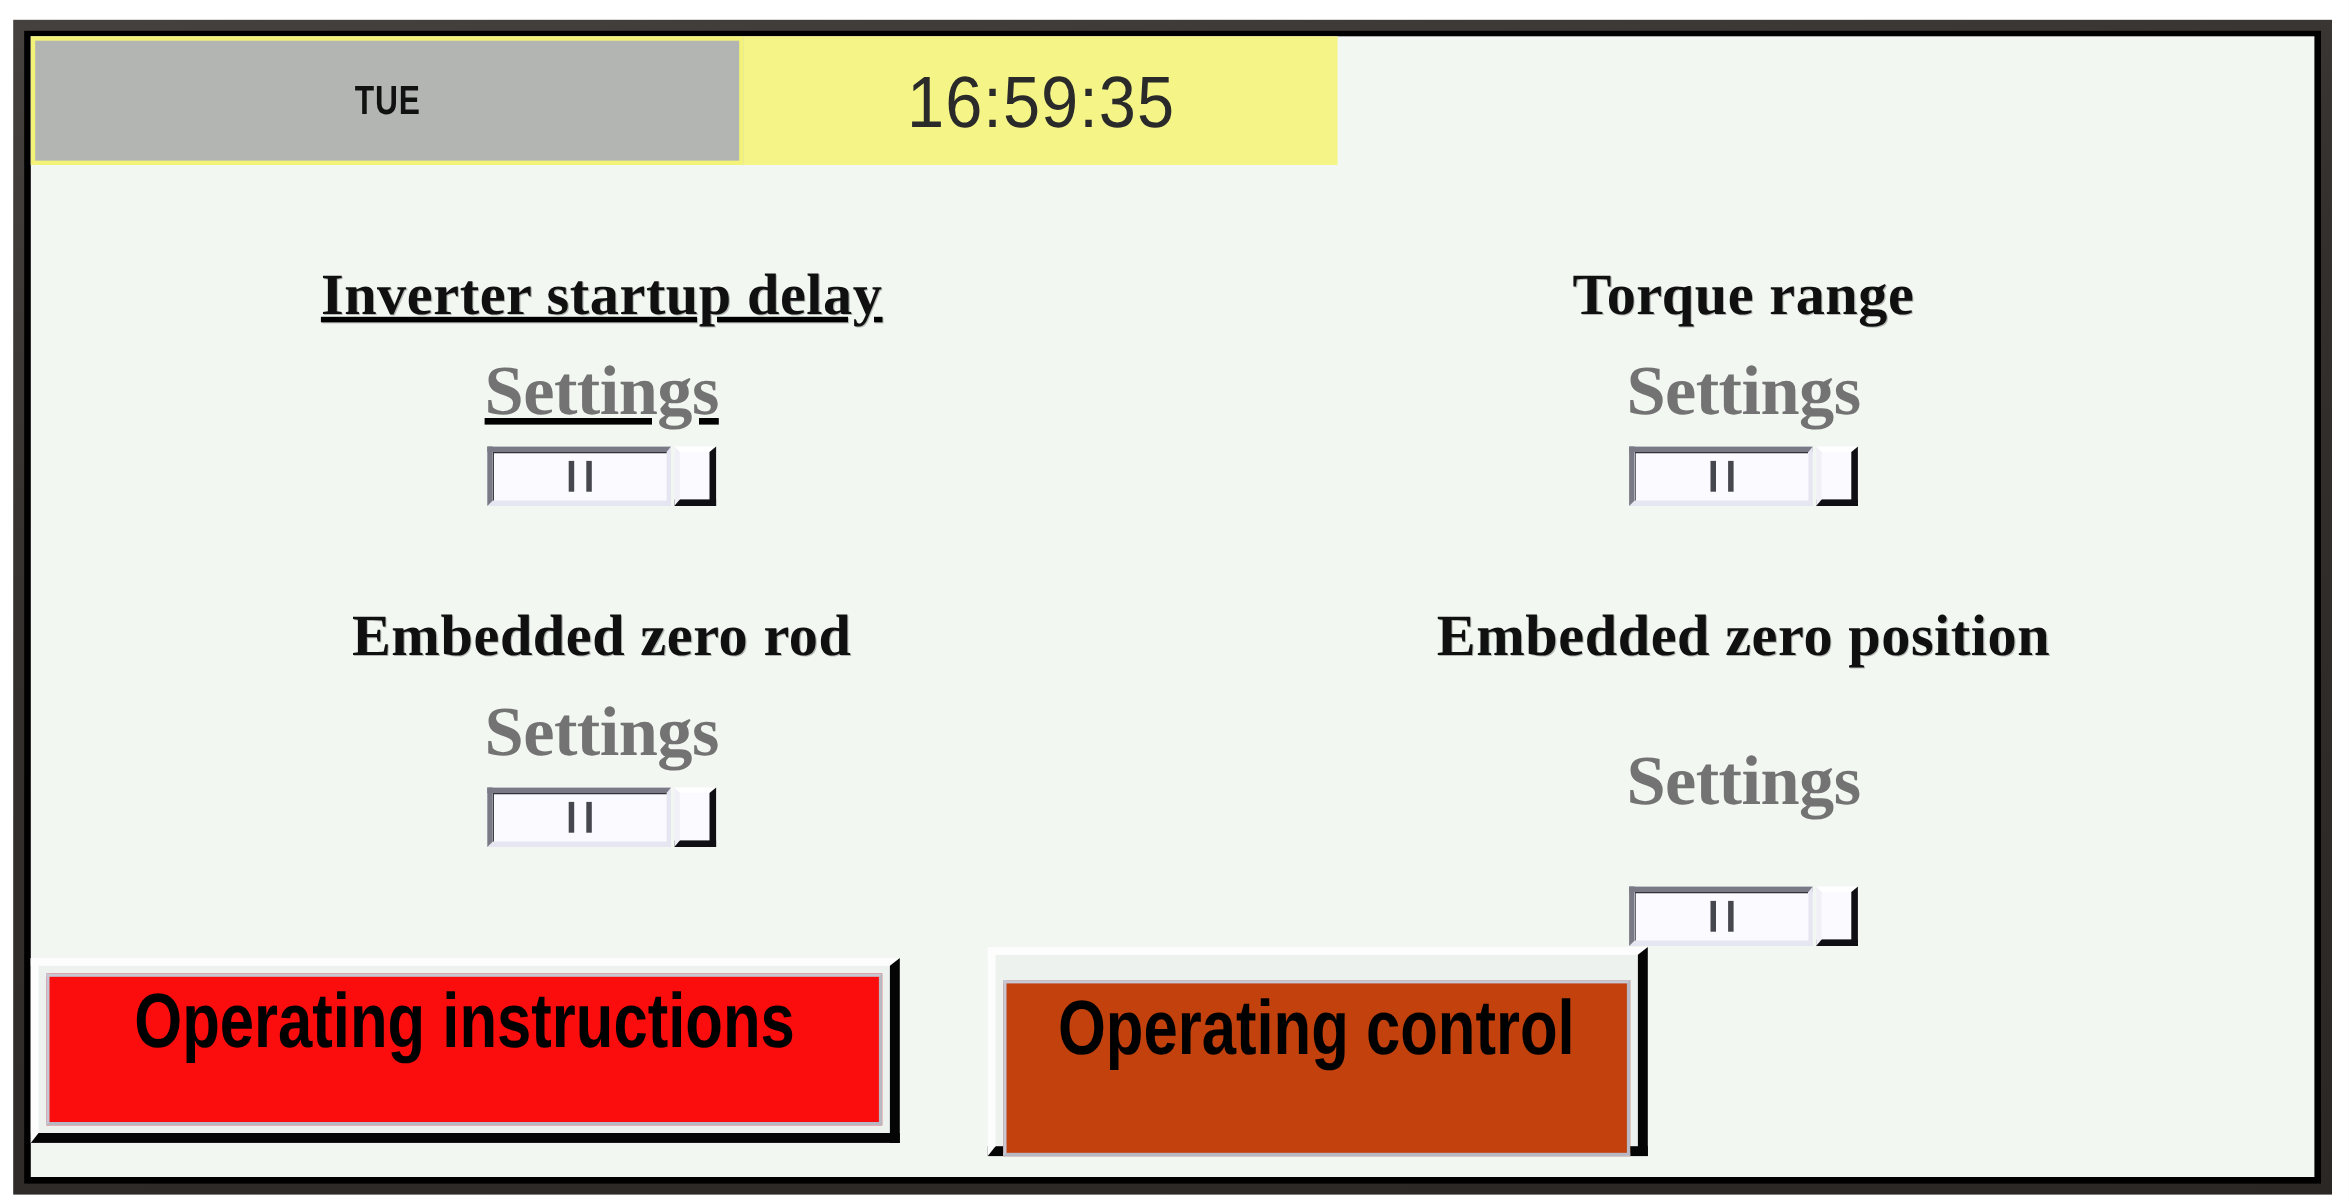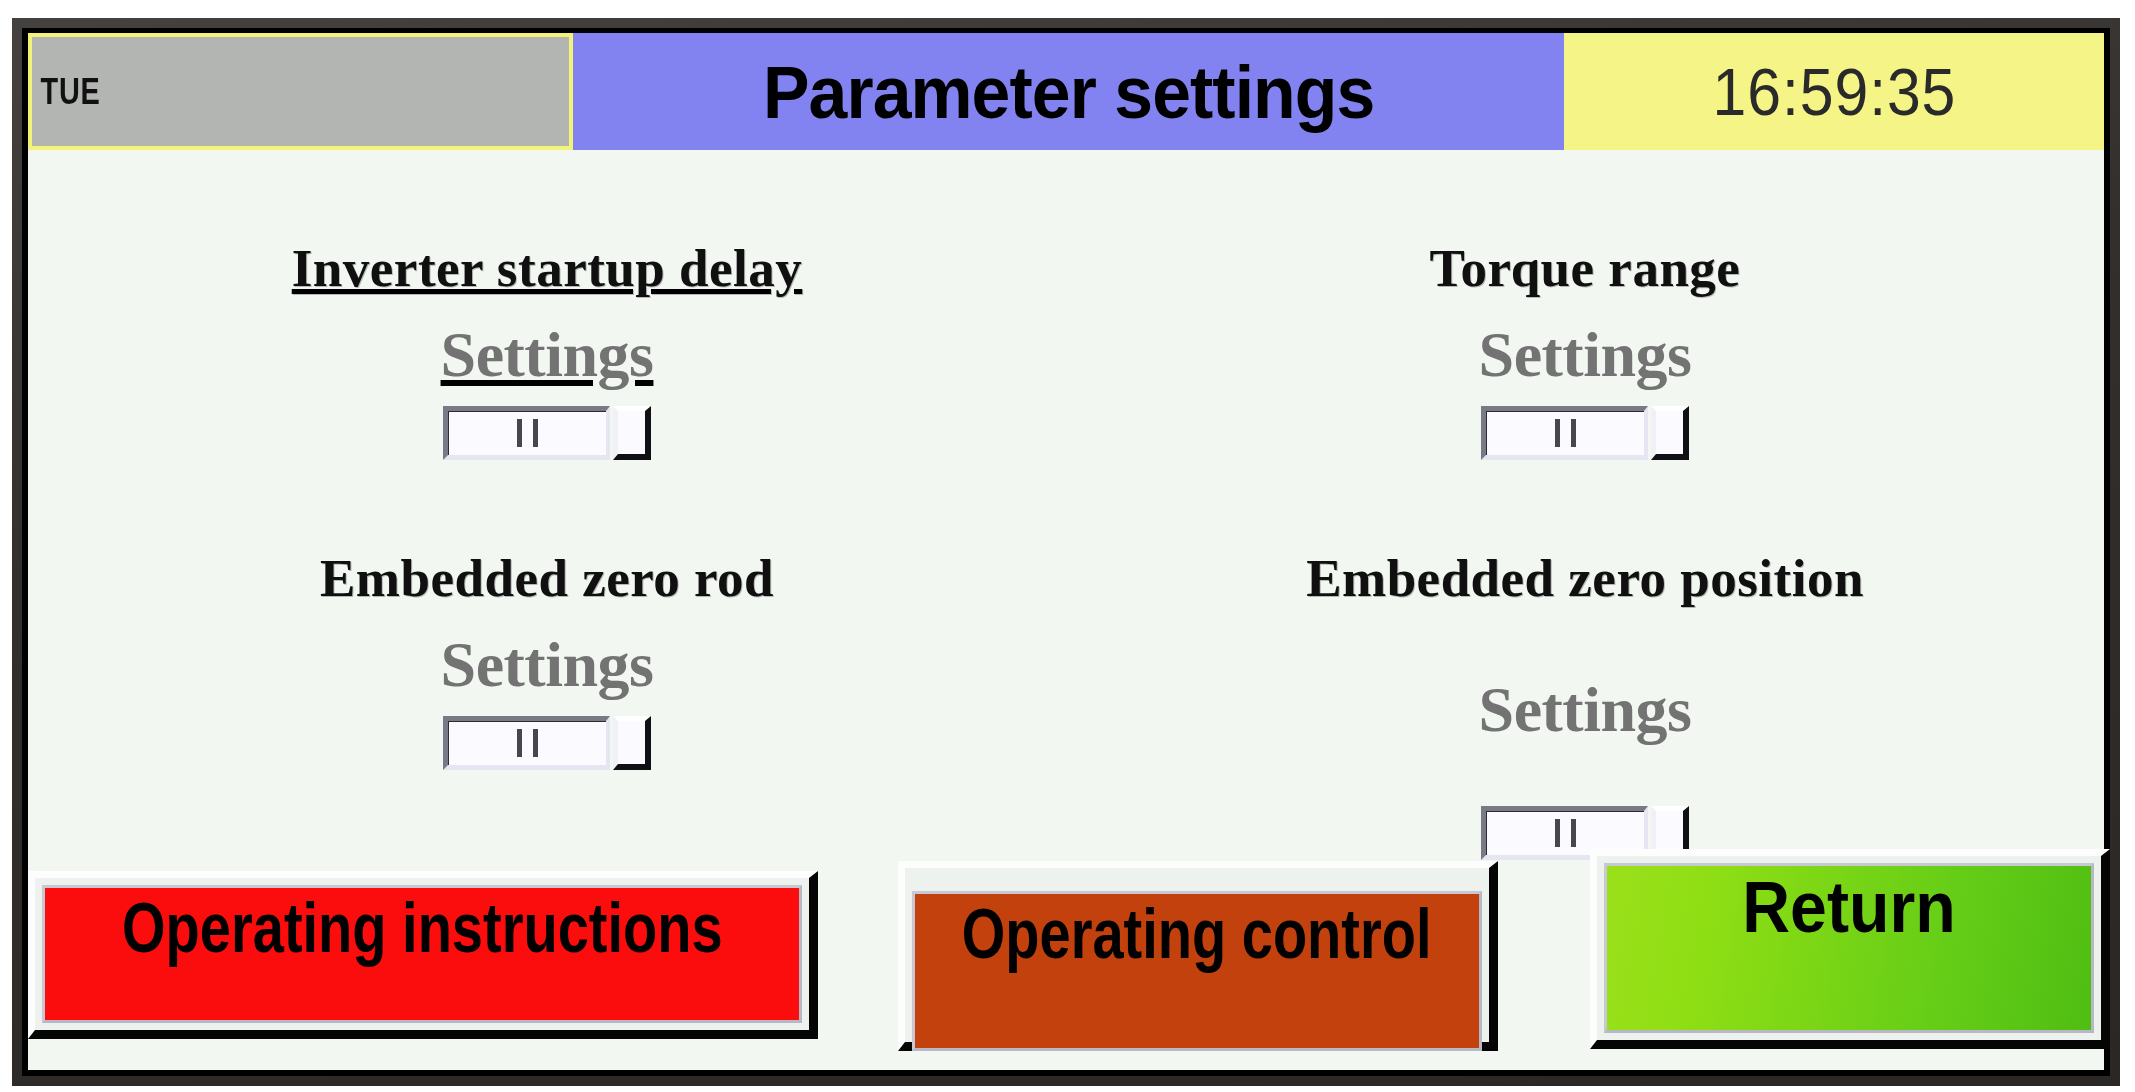--- a/index.html
+++ b/index.html
@@ -46,26 +46,27 @@
   #header-bar {
     position: absolute;
     left: 0;
     top: 0;
     width: 100%;
     height: 117px;
     display: flex;
     box-sizing: border-box;
   }
   #day-cell {
-    width: 545px;
+    width: 648px;
     background: #b2b5b2;
     border: 4px solid #f3f37a;
     box-sizing: border-box;
     display: flex;
     align-items: center;
+    justify-content: center;
   }
   #day-label {
     font-family: "Liberation Sans", sans-serif;
     font-weight: bold;
     font-size: 37px;
     color: #111111;
     letter-spacing: 1px;
     transform: scaleX(0.78);
   }
   #title-cell {
@@ -264,23 +265,20 @@
 <body>
 
 <div id="hmi-screen">
   <div id="hmi-inner-frame">
     <div id="hmi-panel">
 
       <div id="header-bar">
         <div id="day-cell">
           <span id="day-label">TUE</span>
         </div>
-        <div id="title-cell">
-          <span id="screen-title">Parameter settings</span>
-        </div>
         <div id="clock-cell">
           <span id="clock-label">16:59:35</span>
         </div>
       </div>
 
       <div id="param-grid">
 
         <div class="param-cell" id="param-cell-0">
           <div class="param-title">Inverter startup delay</div>
           <div class="param-settings">Settings</div>
@@ -350,23 +348,18 @@
         <div id="btn-spacer-1"></div>
 
         <div class="hmi-btn" id="btn-operating-control">
           <div class="hmi-btn-face">
             <span class="hmi-btn-label">Operating control</span>
           </div>
         </div>
 
         <div id="btn-spacer-2"></div>
 
-        <div class="hmi-btn" id="btn-return">
-          <div class="hmi-btn-face">
-            <span class="hmi-btn-label">Return</span>
-          </div>
-        </div>
 
       </div>
 
     </div>
   </div>
 </div>
 
 </body></html>

